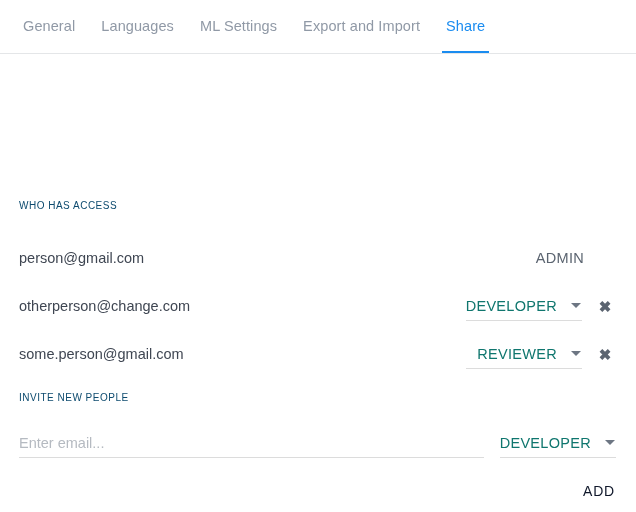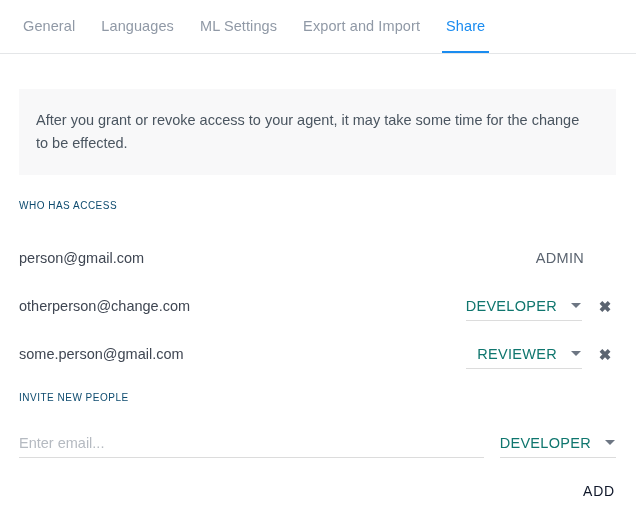--- a/index.html
+++ b/index.html
@@ -236,23 +236,20 @@
 <div id="app">
 
   <div class="tabbar">
     <button class="tab">General</button>
     <button class="tab">Languages</button>
     <button class="tab">ML Settings</button>
     <button class="tab">Export and Import</button>
     <button class="tab active">Share</button>
   </div>
 
-  <div class="banner">
-    <div class="banner-text">After you grant or revoke access to your agent, it may take some time for the change to be effected.</div>
-  </div>
 
   <div class="section-title" id="who-has-access-title">WHO HAS ACCESS</div>
 
   <div class="access-list">
 
     <div class="access-row">
       <div class="access-email">person@gmail.com</div>
       <div class="role-static">ADMIN</div>
     </div>
 

